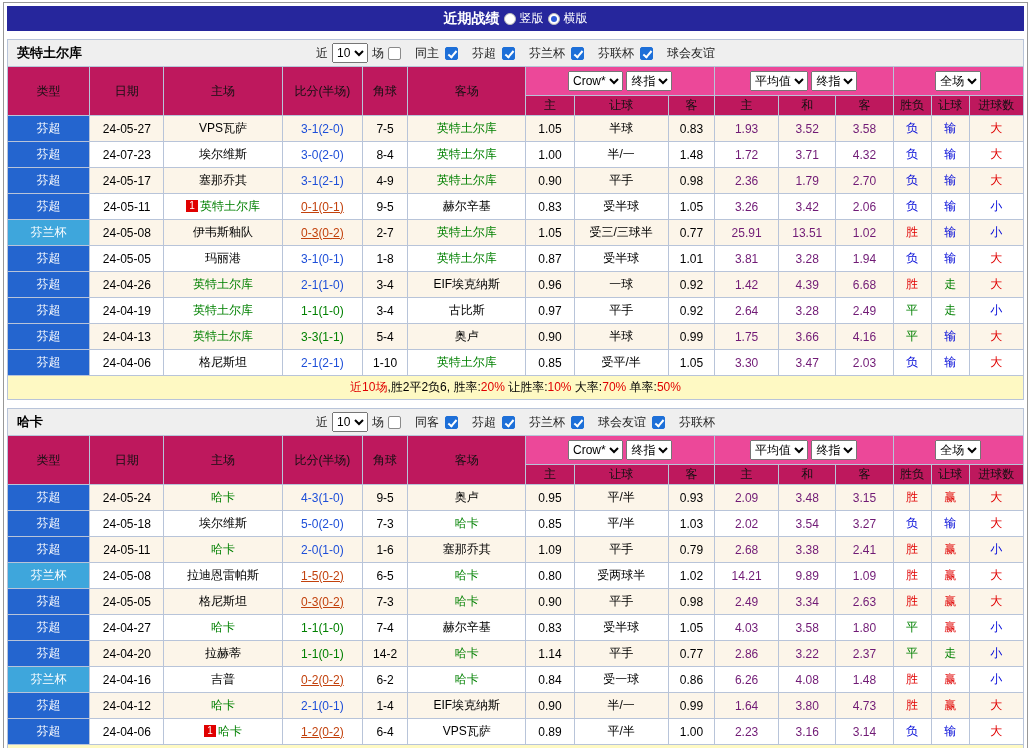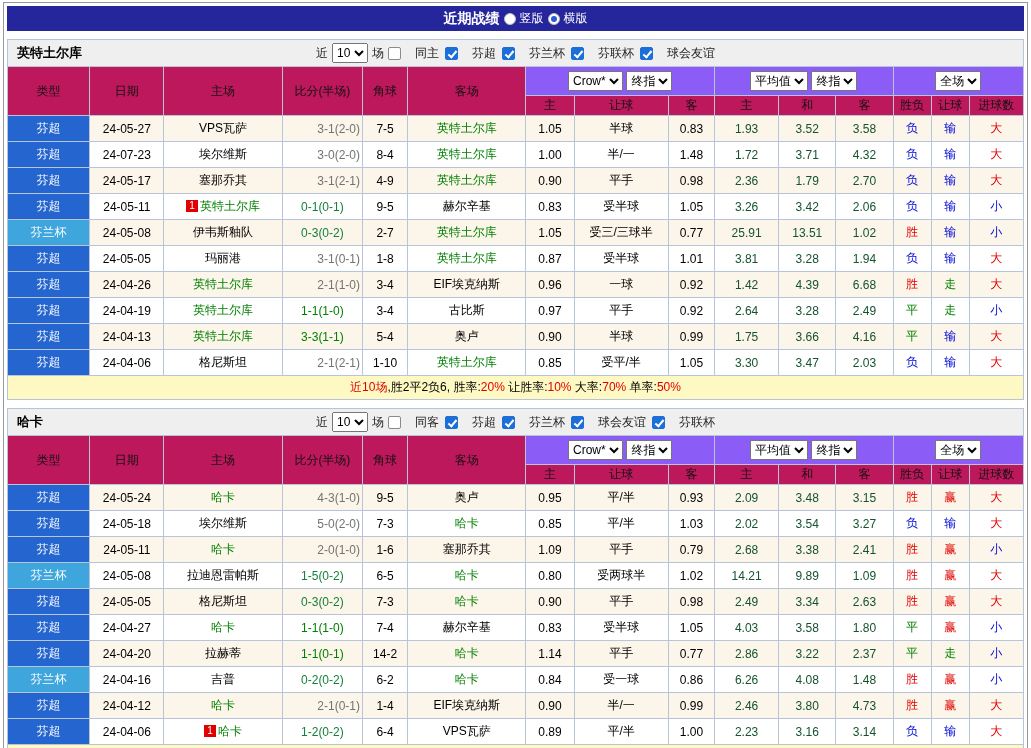--- a/index.html
+++ b/index.html
@@ -17,31 +17,31 @@
   .league-filters{display:inline-flex;align-items:center;gap:6px;margin-left:2px;}
   .flt{display:inline-flex;align-items:center;gap:14px;cursor:pointer;}
   .cb{width:13px;height:13px;border:1px solid #8a8a8a;border-radius:2px;background:#fff;display:inline-block;position:relative;flex:none;}
   .cb.on{background:#1d6fd8;border-color:#1d6fd8;}
   .cb.on::after{content:"";position:absolute;left:4px;top:1px;width:3px;height:7px;border:solid #fff;border-width:0 2px 2px 0;transform:rotate(40deg);}
   .sel{font-size:12px;height:20px;}
   table.grid{width:100%;border-collapse:collapse;table-layout:fixed;font-size:12px;text-align:center;color:#000;}
   .grid th,.grid td{border:1px solid #b8c4d9;padding:0 2px;white-space:nowrap;overflow:hidden;}
   .grid thead th{background:#be185d;font-weight:normal;height:29px;color:#111;}
   .grid thead tr.sub th{height:20px;}
-  .grid thead th.grp{background:#8b5cf6;}
+  .grid thead th.grp{background:#ec4899;}
   .grid tbody td{height:26px;}
   .grid tbody tr:nth-child(odd){background:#fcf5e9;}
   .grid tbody tr:nth-child(even){background:#fff;}
   td.league{background:#2465cf;color:#fff;}
   td.league.cup{background:#3ea6dc;}
   .tracked{color:#008000;}
-  .sc-h{color:#737373;text-align:right;}
+  .sc-h{color:#1d4ed8;}
   .sc-d{color:#008000;}
-  .sc-a{color:#15803d;}
-  td.o2{color:#14532d;}
+  .sc-a{color:#c2410c;text-decoration:underline;}
+  td.o2{color:#701a75;}
   td.rs.r,.red{color:#e00000;}
   td.rs.g{color:#008000;}
   td.rs.b{color:#0008d8;}
   .grid tfoot td{height:24px;background:#fef9c3;}
   .badge{display:inline-block;min-width:12px;height:12px;line-height:12px;background:#e00000;color:#fff;font-size:10px;margin-right:2px;vertical-align:1px;}
 </style>
 </head>
 <body>
 
 <div class="page">
@@ -540,21 +540,21 @@
           <tr>
             <td class="league">芬超</td>
             <td>24-04-12</td>
             <td class="team"><span class="tracked">哈卡</span></td>
             <td class="sc-h">2-1(0-1)</td>
             <td>1-4</td>
             <td class="team"><span>EIF埃克纳斯</span></td>
             <td class="o1">0.90</td>
             <td class="o1">半/一</td>
             <td class="o1">0.99</td>
-            <td class="o2">2.46</td>
+            <td class="o2">1.64</td>
             <td class="o2">3.80</td>
             <td class="o2">4.73</td>
             <td class="rs r">胜</td>
             <td class="rs r">赢</td>
             <td class="rs r">大</td>
           </tr>
           <tr>
             <td class="league">芬超</td>
             <td>24-04-06</td>
             <td class="team"><span class="badge">1</span><span class="tracked">哈卡</span></td>

